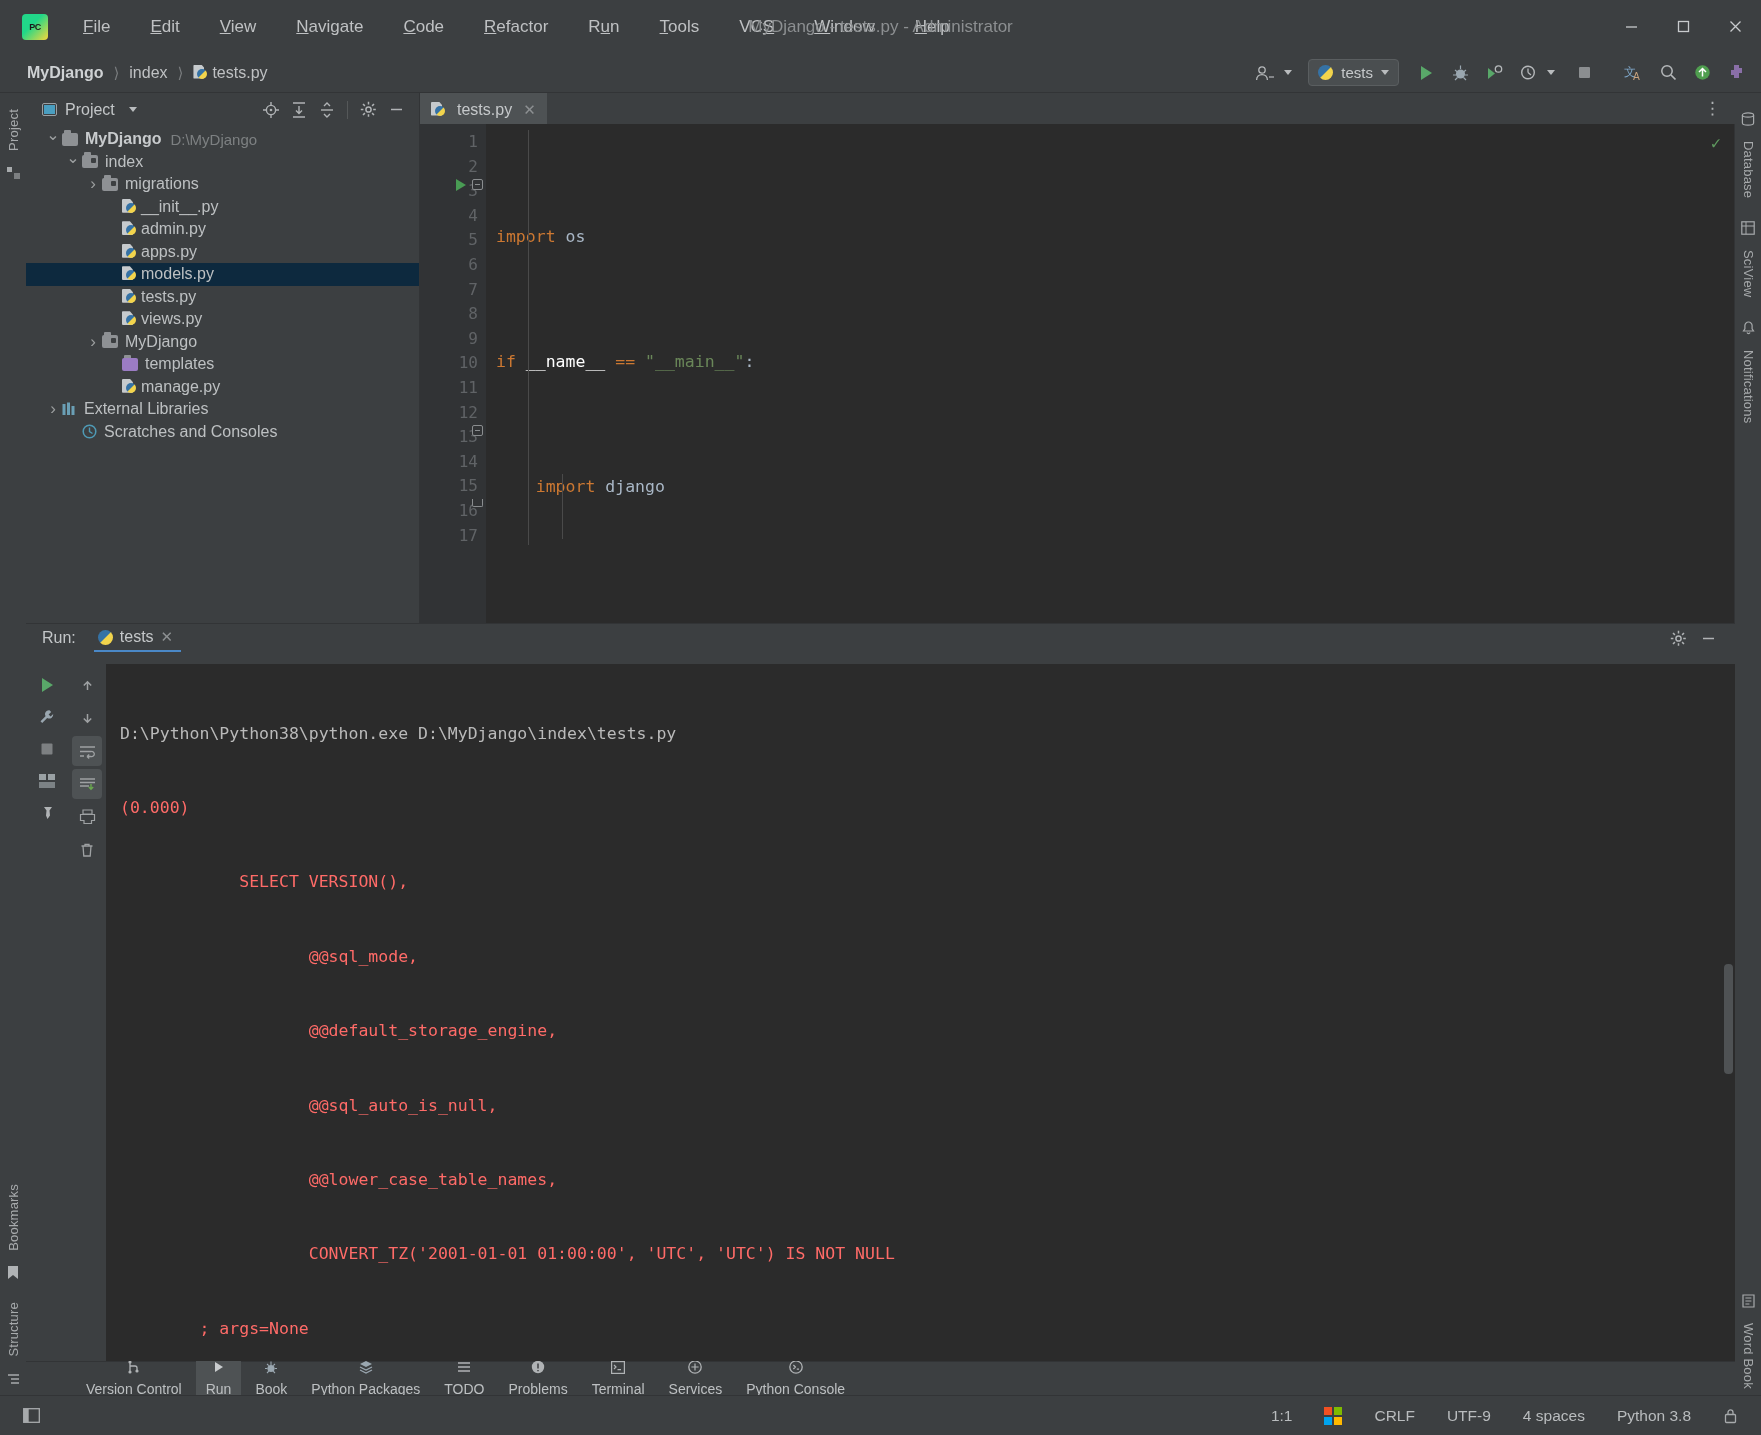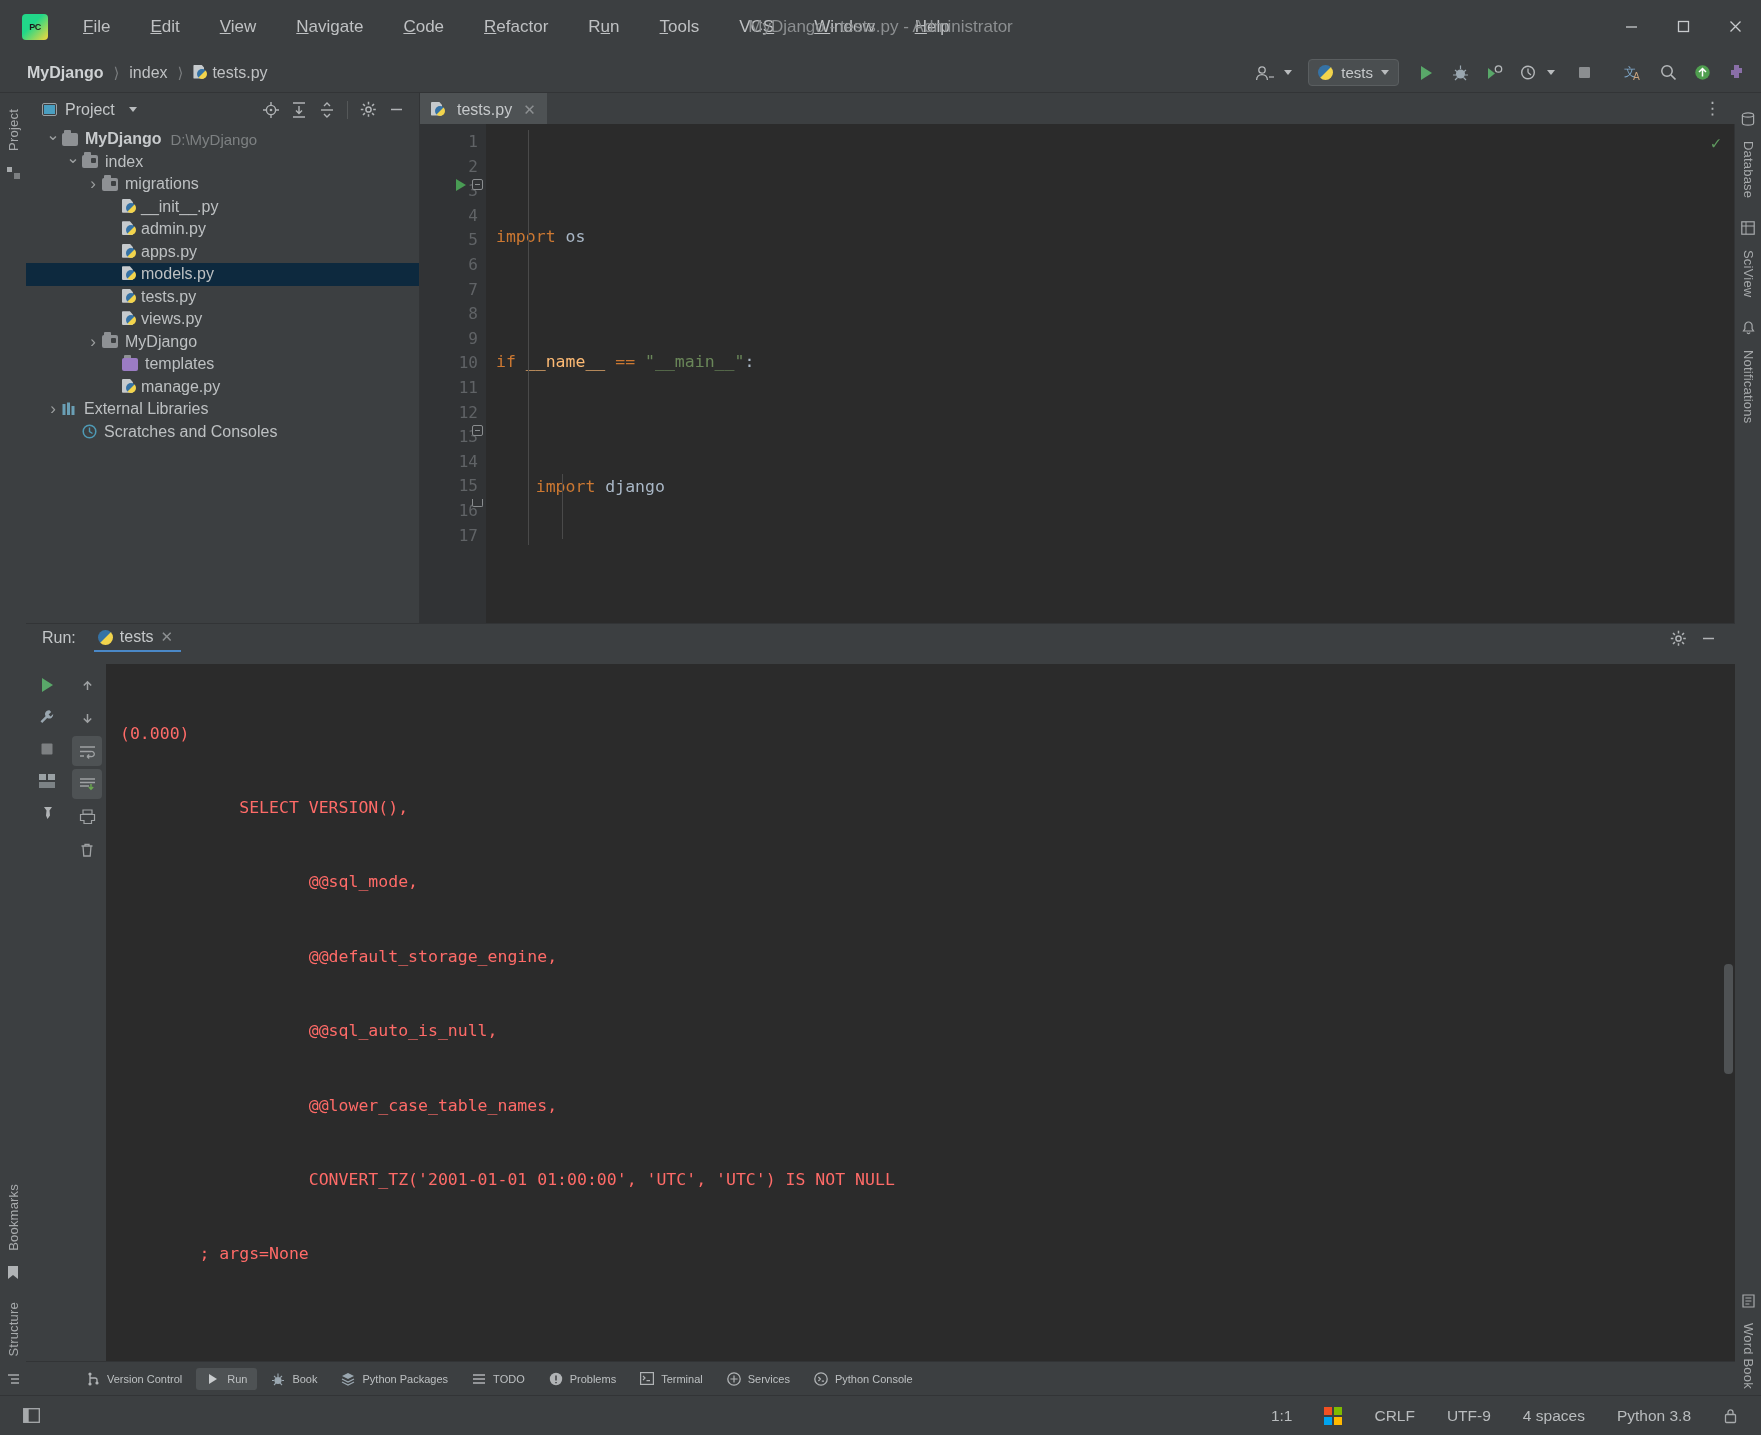--- a/index.html
+++ b/index.html
@@ -160,21 +160,21 @@
   .fold.open::before{content:'';width:5px;height:1px;background:#8a8d8f;}
   .code-text {
     flex:1 1 auto; font-family:"DejaVu Sans Mono", monospace; font-size:16.5px;
     padding-top:6px; white-space:pre; position:relative; color:#a9b7c6; overflow:hidden;
   }
   .cline { height:24.6px; line-height:24.6px; padding-left:10px; }
   .indentguide { position:absolute; top:6px; width:1px; background:#4a4a4a; }
   .kw { color:#cc7832; }
   .str { color:#6a8759; }
   .com { color:#808080; }
-  .bi { color:#fdba74; }
+  .bi { color:#ffffff; }
   .ident { color:#a9b7c6; }
   .check-mark { position:absolute; right:14px; top:9px; color:#5f9a5f; font-size:17px;}
   .code-right-edge{ position:absolute; top:0; bottom:0; right:0; width:1px; background:#323436;}
 
   
   .run-panel { flex:1 1 auto; display:flex; flex-direction:column; min-height:0; background:#3c3f41; border-top:1px solid #323436;gap:12px;}
   .run-head { height:34px; display:flex; align-items:center; padding-left:16px; }
   .run-head-label { font-size:16px; color:#c3c6c8; margin-right:18px;}
   .run-tab {
     display:flex; align-items:center; gap:7px; font-size:16px; color:#c5c8ca;
@@ -202,22 +202,22 @@
   .cerr { color:#ff6b68; }
   .cwhite { color:#bababa; }
   .console-scroll { position:absolute; right:2px; top:300px; width:9px; height:110px; background:#4f5254; border-radius:4px;}
 
   
   .toolwin-bar {
     height:34px; flex:0 0 34px; background:#3c3f41; display:flex; align-items:center;
     padding-left:50px; gap:4px; border-top:1px solid #323436;
   }
   .tw {
-    display:flex; align-items:center; gap:7px; font-size:11px; color:#bdc0c2;
-    padding:4px 10px; border-radius:3px;
+    display:flex; align-items:center; gap:7px; font-size:14px; color:#bdc0c2;
+    padding:4px 10px; border-radius:3px;flex-direction:column;
   }
   .tw.active{ background:#4e5254;}
   .tw-ico{ width:14px; height:14px; display:flex;align-items:center;justify-content:center; color:#b0b3b5; font-size:13px;}
 
   
   .statusbar {
     height:40px; flex:0 0 40px; background:#3c3f41; display:flex; align-items:center;
     padding:0 18px 0 18px; border-top:1px solid #323436; font-size:15.5px; color:#b9bcbe;
   }
   .sb-left{ display:flex; align-items:center; }
@@ -642,20 +642,21 @@
                 </svg>
             </div>
             <div class="rs">
               <svg width="16" height="16" viewBox="0 0 16 16">
                   <path d="M2.5 4h11M6 4V2.3h4V4M4 4l.8 10h6.4L12 4" stroke="#9ea1a3" stroke-width="1.3" fill="none"></path>
                 </svg>
             </div>
           </div>
 
           <div class="console">
+            <div class="cwhite">D:\Python\Python38\python.exe D:\MyDjango\index\tests.py</div>
             <div class="cerr">(0.000)</div>
             <div class="cerr">            SELECT VERSION(),</div>
             <div class="cerr">                   @@sql_mode,</div>
             <div class="cerr">                   @@default_storage_engine,</div>
             <div class="cerr">                   @@sql_auto_is_null,</div>
             <div class="cerr">                   @@lower_case_table_names,</div>
             <div class="cerr">                   CONVERT_TZ('2001-01-01 01:00:00', 'UTC', 'UTC') IS NOT NULL</div>
             <div class="cerr">        ; args=None</div>
             
             

